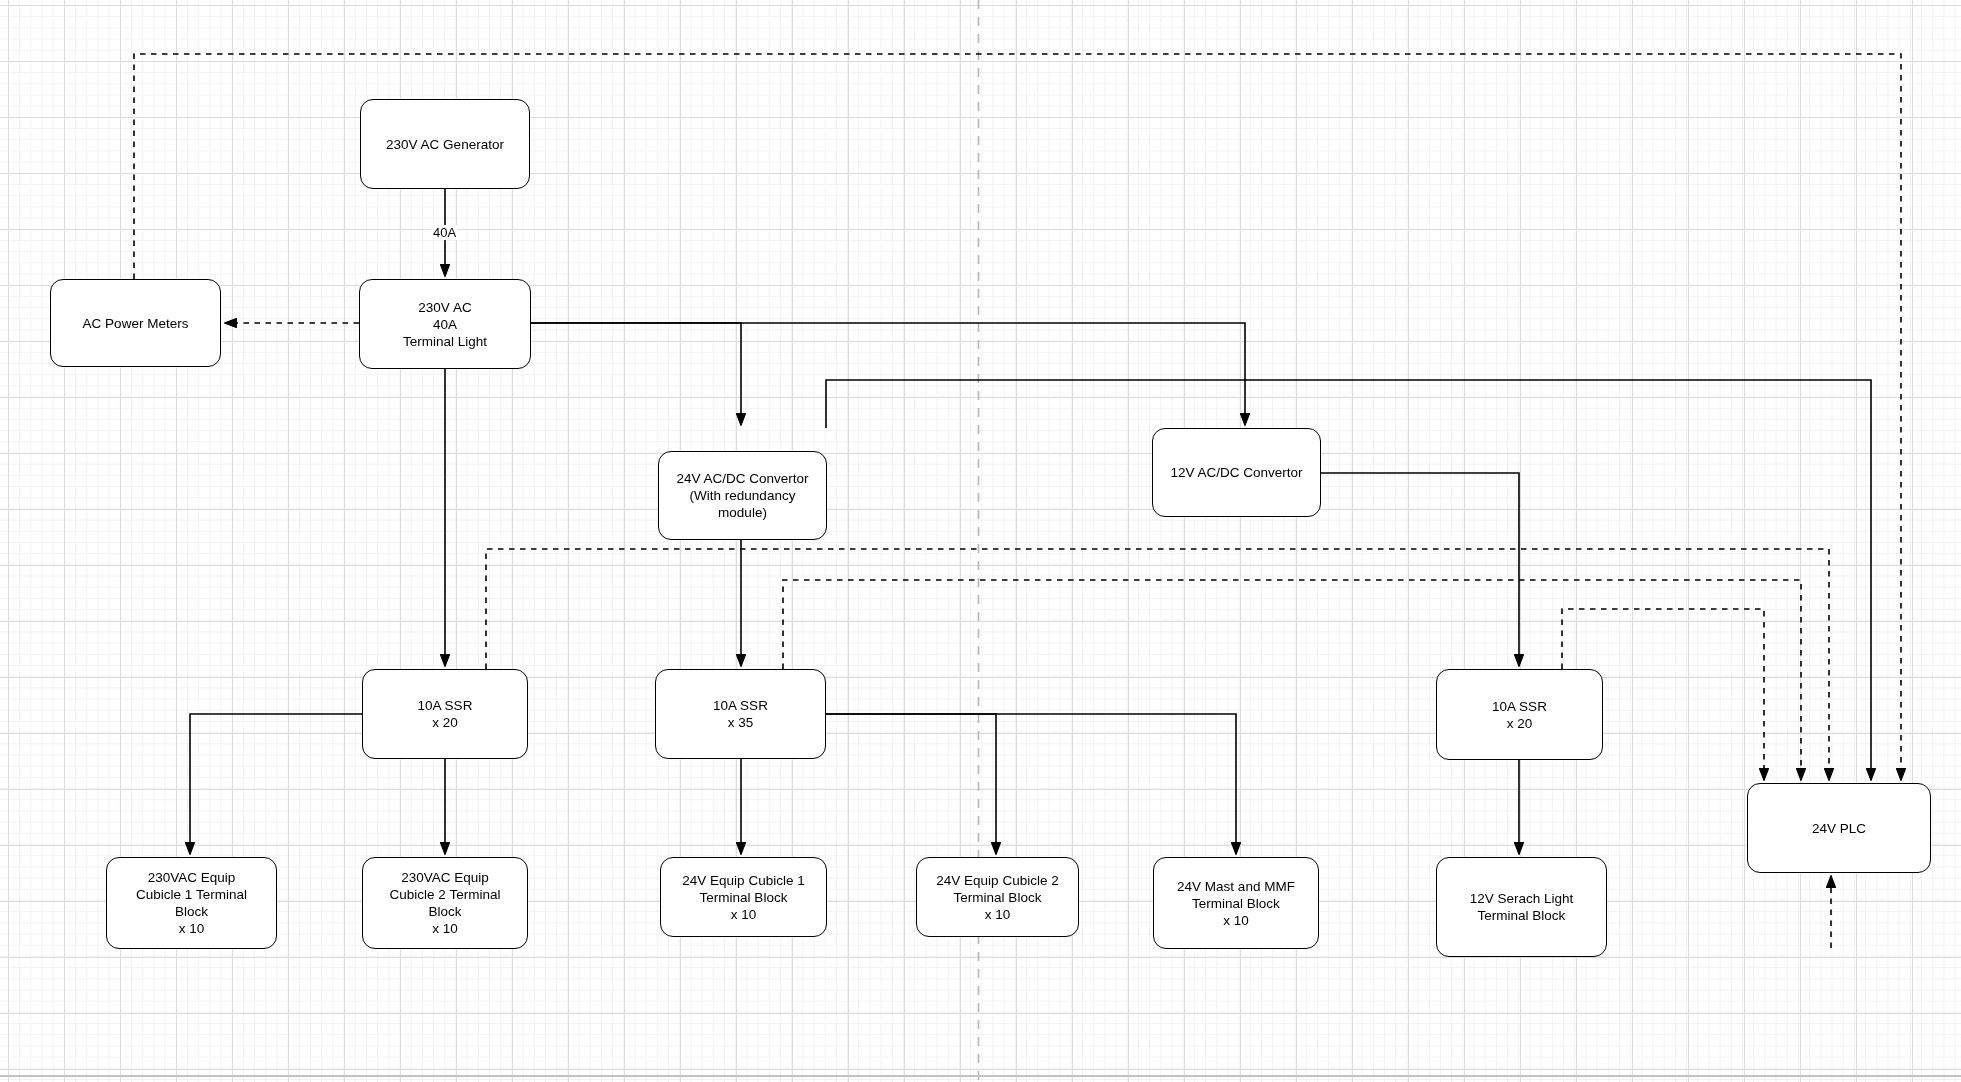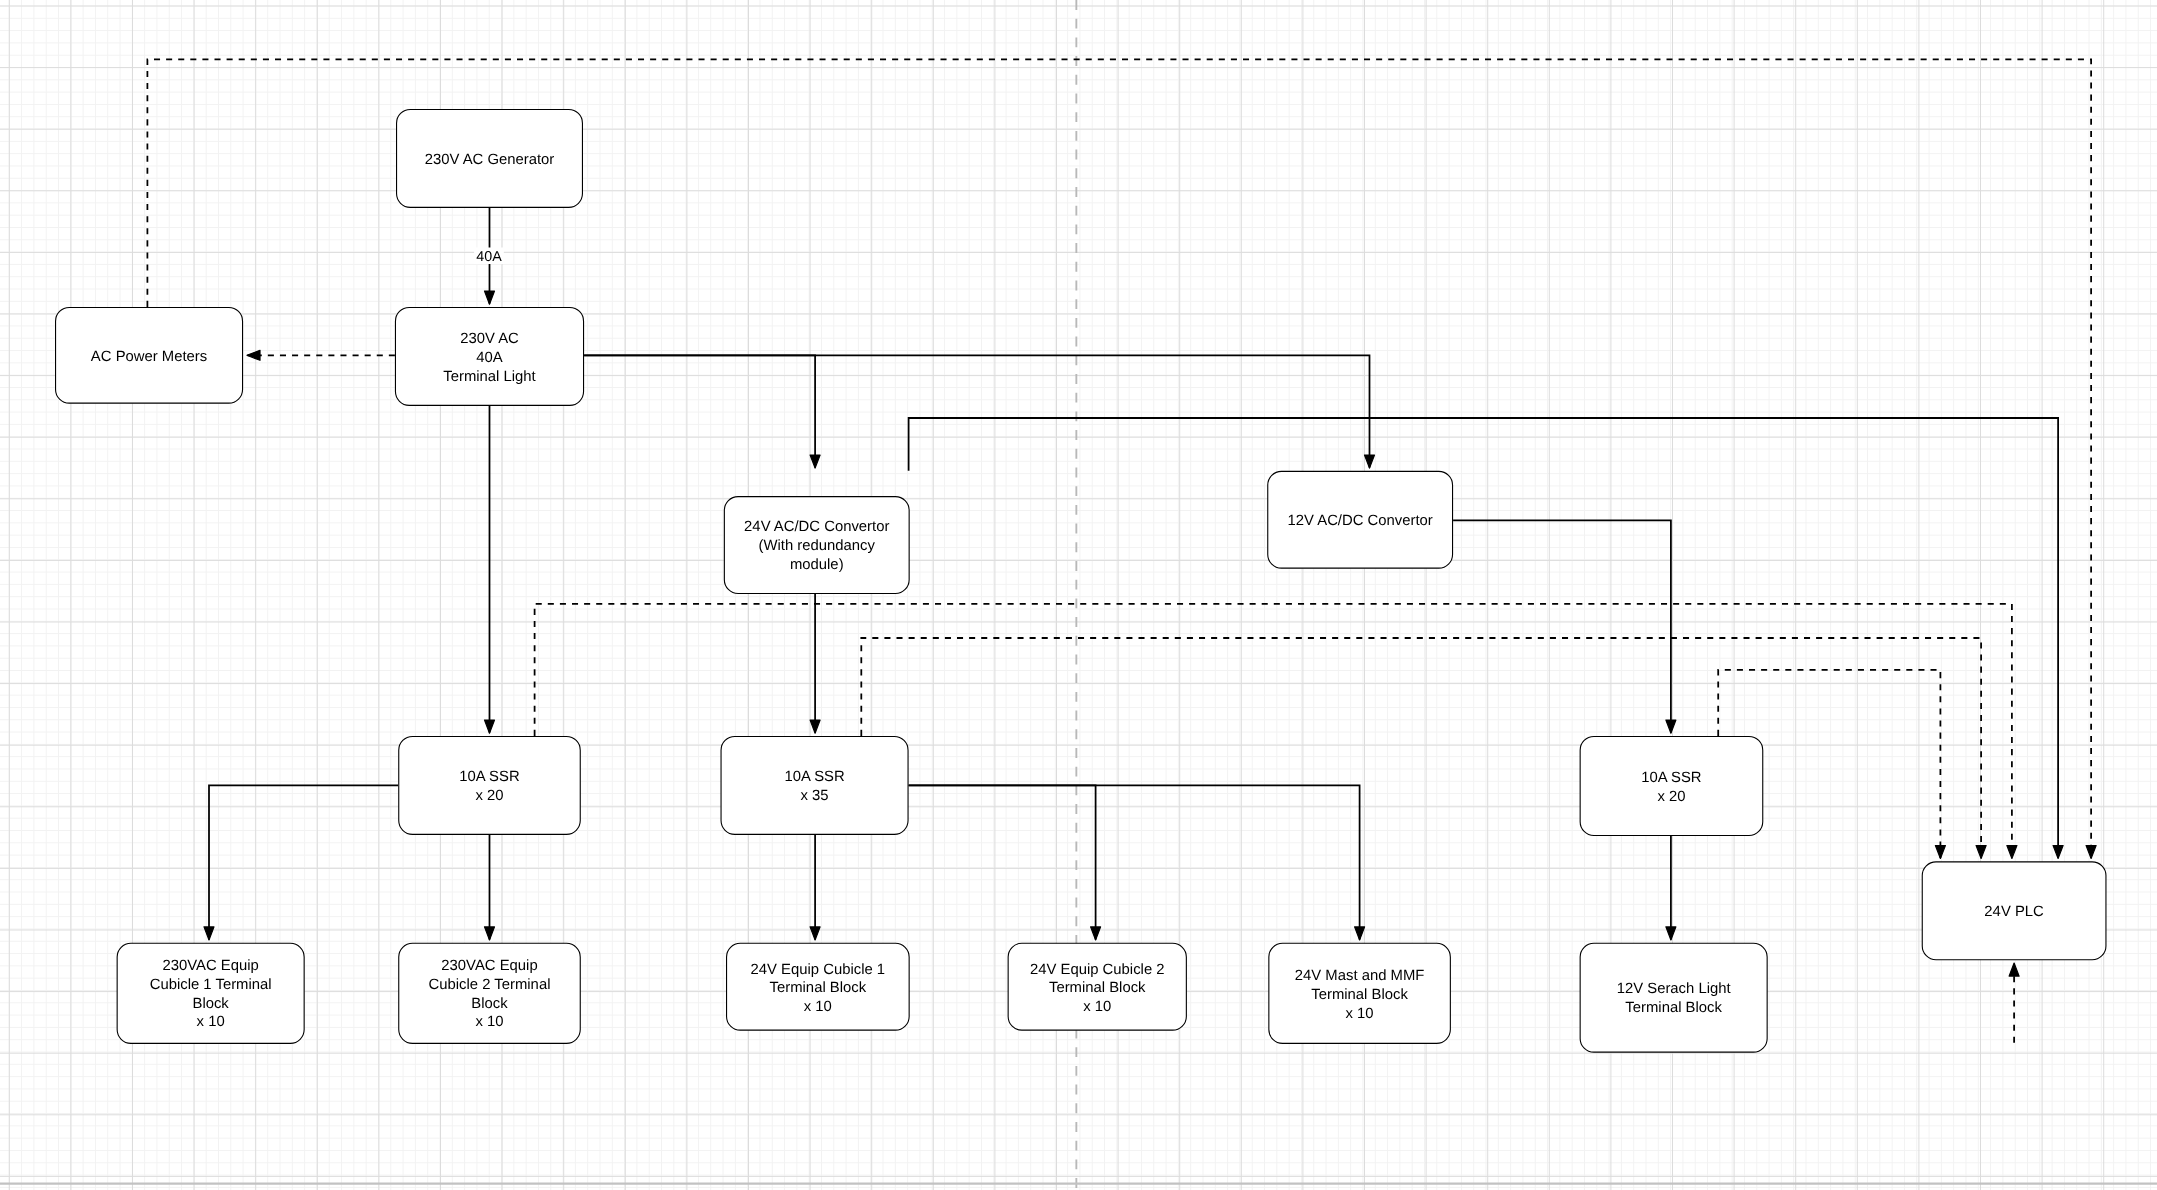--- a/index.html
+++ b/index.html
@@ -146,18 +146,18 @@
 Terminal Block
 x 10</div>
 
   <div class="node" style="left:1153px; top:857px; width:166px; height:92px;">24V Mast and MMF
 Terminal Block
 x 10</div>
 
   <div class="node" style="left:1436px; top:857px; width:171px; height:100px;">12V Serach Light
 Terminal Block</div>
 
-  <div class="node" style="left:1747px; top:783px; width:168px; height:90px;">24V PLC</div>
+  <div class="node" style="left:1747px; top:783px; width:184px; height:90px;">24V PLC</div>
 
 
   <div class="edge-label" style="left:431px; top:225px;">40A</div>
 
 </div>
 
 </body></html>

